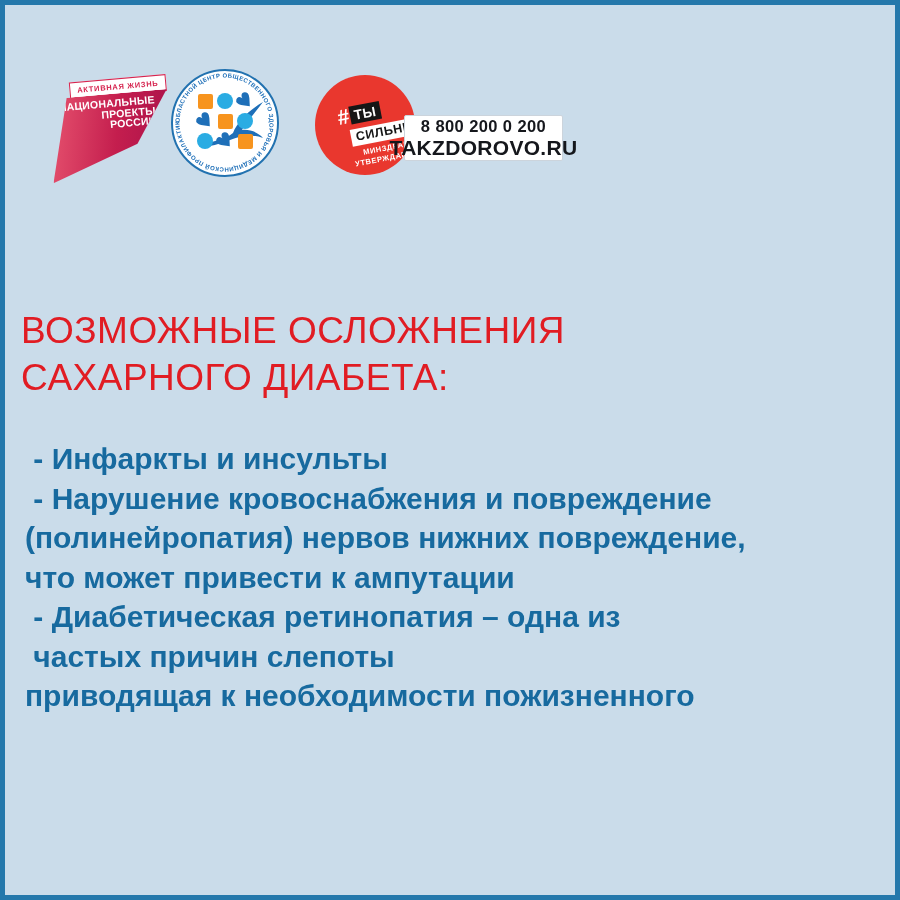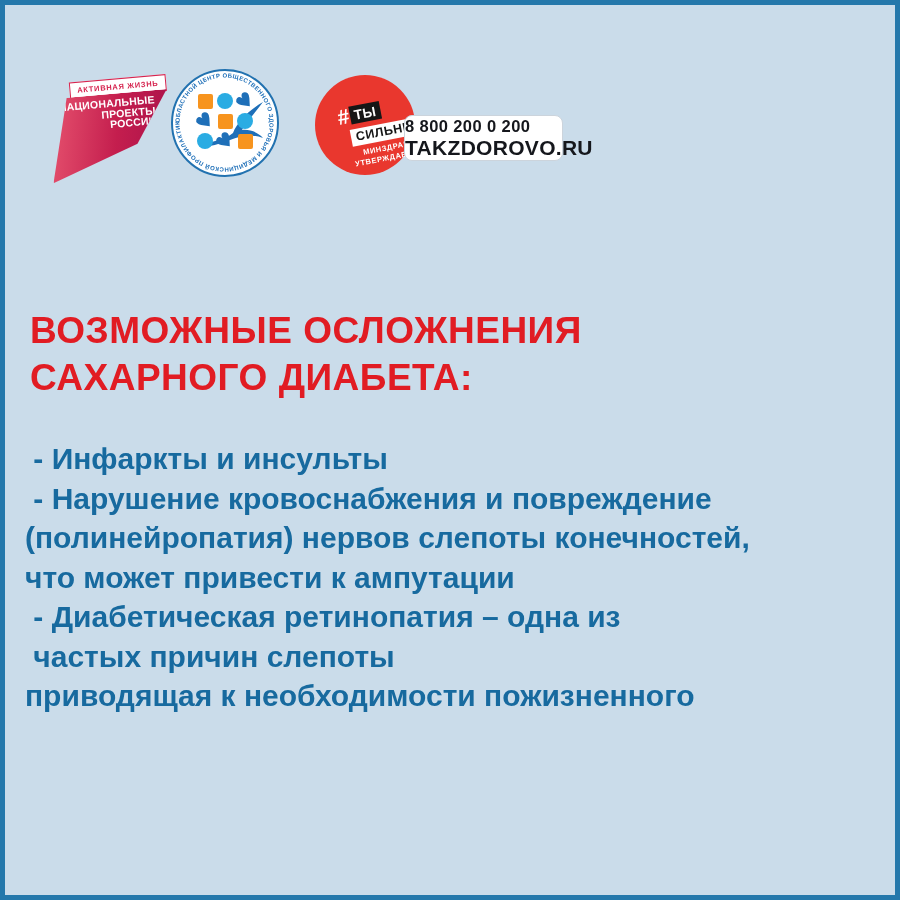--- a/index.html
+++ b/index.html
@@ -62,31 +62,31 @@
   .ts-silnee {
     display:inline-block; background:#ffffff; color:#161616; font-weight:800;
     font-size:12.5px; padding:1.5px 5px; margin-left:34px; margin-top:0px; letter-spacing:0.5px;
   }
   .ts-sub1 { color:#ffffff; font-weight:700; font-size:7.5px; letter-spacing:0.6px; margin-left:43px; margin-top:3px; }
   .ts-sub2 { color:#ffffff; font-weight:700; font-size:7.5px; letter-spacing:0.6px; margin-left:33px; margin-top:1px; }
 
   
   .contact-box {
     position:absolute; left:399px; top:110px; width:159px; height:46px;
-    background:#ffffff; border:1px solid #ccd4dc; border-radius:8px;
-    display:flex; flex-direction:column; justify-content:center;
+    background:#ffffff; border:1px solid #ccd4dc; border-radius:2px;
+    display:flex; flex-direction:column; align-items:center; justify-content:center;
     color:#15171c; font-weight:800;
   }
   .contact-phone { font-size:16.5px; letter-spacing:0.4px; }
   .contact-site  { font-size:21px; letter-spacing:0.3px; }
 
   
   .heading {
-    position:absolute; left:25px; top:302px;
-    color:#e11c23; font-weight:700; font-size:37px; line-height:47px; letter-spacing:0.5px;
+    position:absolute; left:16px; top:302px;
+    color:#e11c23; font-weight:400; font-size:37px; line-height:47px; letter-spacing:0.5px;
   }
 
   
   .body-text {
     position:absolute; left:20px; top:434px; width:870px;
     color:#176a9f; font-weight:700; font-size:30px; line-height:39.5px;
   }
   .body-line { white-space:pre; }
 </style>
 </head>
@@ -168,20 +168,20 @@
   </div>
 
   <div class="heading">
     <div>ВОЗМОЖНЫЕ ОСЛОЖНЕНИЯ</div>
     <div>САХАРНОГО ДИАБЕТА:</div>
   </div>
 
   <div class="body-text">
     <div class="body-line"> - Инфаркты и инсульты</div>
     <div class="body-line"> - Нарушение кровоснабжения и повреждение</div>
-    <div class="body-line">(полинейропатия) нервов слепоты конечностей,</div>
+    <div class="body-line">(полинейропатия) нервов нижних повреждение,</div>
     <div class="body-line">что может привести к ампутации</div>
     <div class="body-line"> - Диабетическая ретинопатия – одна из</div>
     <div class="body-line"> частых причин слепоты</div>
     <div class="body-line">приводящая к необходимости пожизненного</div>
   </div>
 
 </div>
 
 </body></html>

